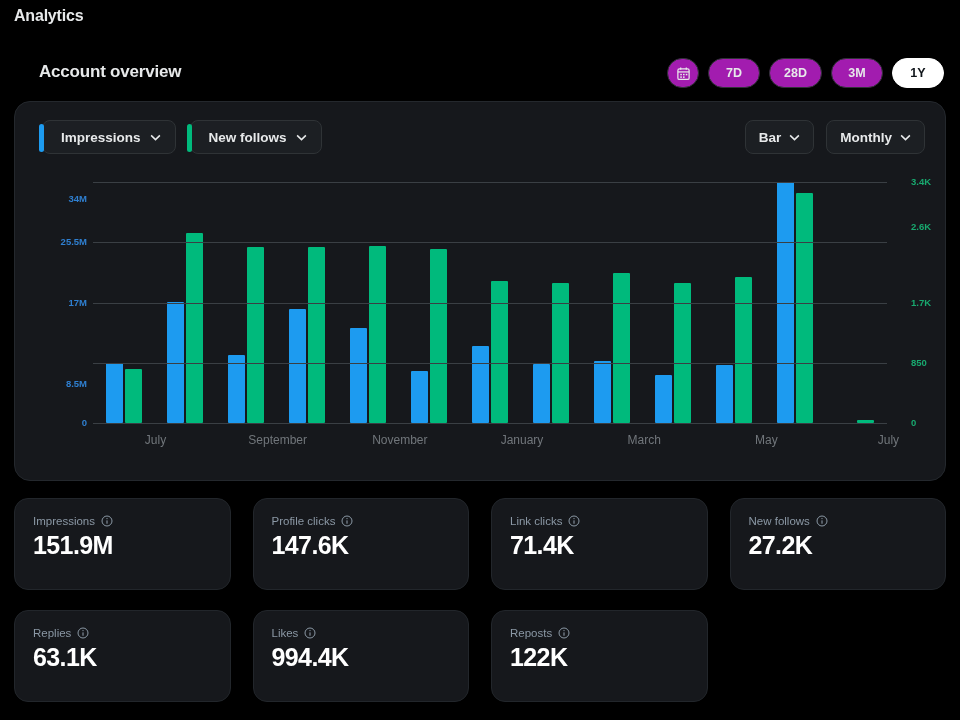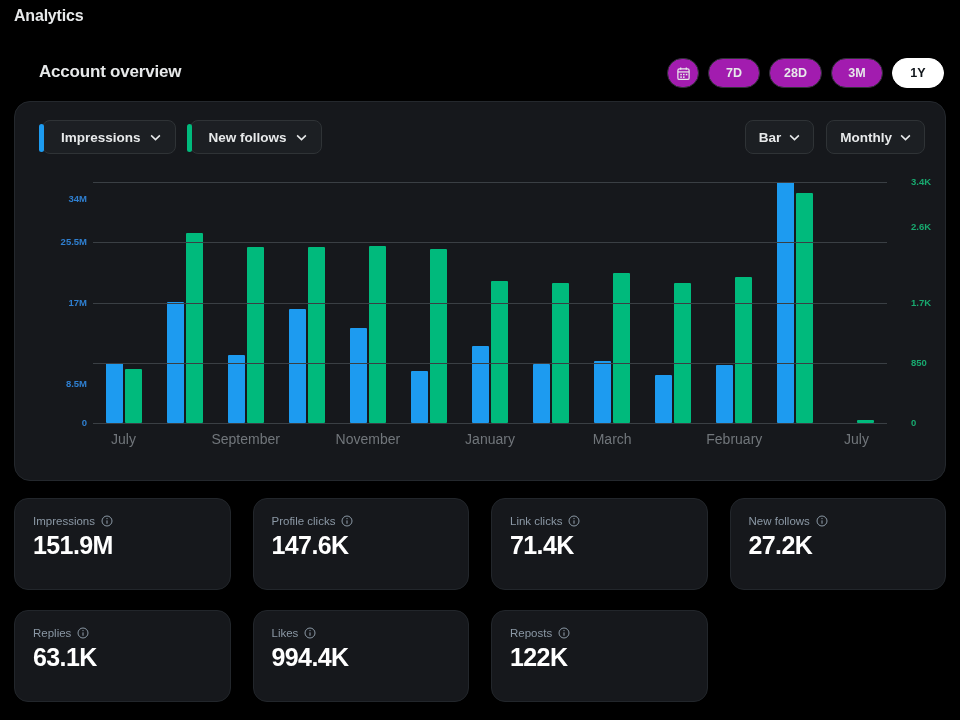--- a/index.html
+++ b/index.html
@@ -89,22 +89,22 @@
     background: #3a3f44;
   }
   .bars-area { position: absolute; left: 78px; top: 0; width: 794px; height: 314px; }
   .bar {
     position: absolute; bottom: 59px; border-radius: 1px;
   }
   .bar.blue  { background: #1d9bf0; }
   .bar.green { background: #00ba7c; }
   .x-label {
     position: absolute; bottom: 36px;
-    font-size: 14px; color: #71767b; white-space: nowrap;
-    transform: translateX(-50%); line-height: 1;
+    font-size: 12px; color: #71767b; white-space: nowrap;
+    transform: translateX(-50%); line-height: 1; margin-left: 32px;
   }
 
   
   .cards {
     position: absolute; left: 14px; top: 498px;
     width: 932px;
     display: grid; grid-template-columns: repeat(4, 1fr);
     grid-template-rows: 92px 92px; gap: 20px 22px;
   }
   .stat-card {
@@ -224,21 +224,21 @@
           <div class="bar blue" title="May: 8200000" style="left: 623.308px; width: 17px; height: 58.1235px;"></div>
           <div class="bar green" title="May: 2060" style="left: 642.308px; width: 17px; height: 146.018px;"></div>
           <div class="bar blue" title="June: 34000000" style="left: 684.385px; width: 17px; height: 241px;"></div>
           <div class="bar green" title="June: 3250" style="left: 703.385px; width: 17px; height: 230.368px;"></div>
           <div class="bar green" title="July: 40" style="left: 764.462px; width: 17px; height: 2.83529px;"></div>
           <div class="x-label" style="left: 30.5385px;">July</div>
           <div class="x-label" style="left: 152.692px;">September</div>
           <div class="x-label" style="left: 274.846px;">November</div>
           <div class="x-label" style="left: 397px;">January</div>
           <div class="x-label" style="left: 519.154px;">March</div>
-          <div class="x-label" style="left: 641.308px;">February</div>
+          <div class="x-label" style="left: 641.308px;">May</div>
           <div class="x-label" style="left: 763.462px;">July</div>
         </div>
     <div class="gridline" style="top: 255px;"></div>
         <div class="gridline" style="top: 194.75px;"></div>
         <div class="gridline" style="top: 134.5px;"></div>
         <div class="gridline" style="top: 74.25px;"></div>
         <div class="gridline" style="top: 14px;"></div>
       </div>
 
   </div>

